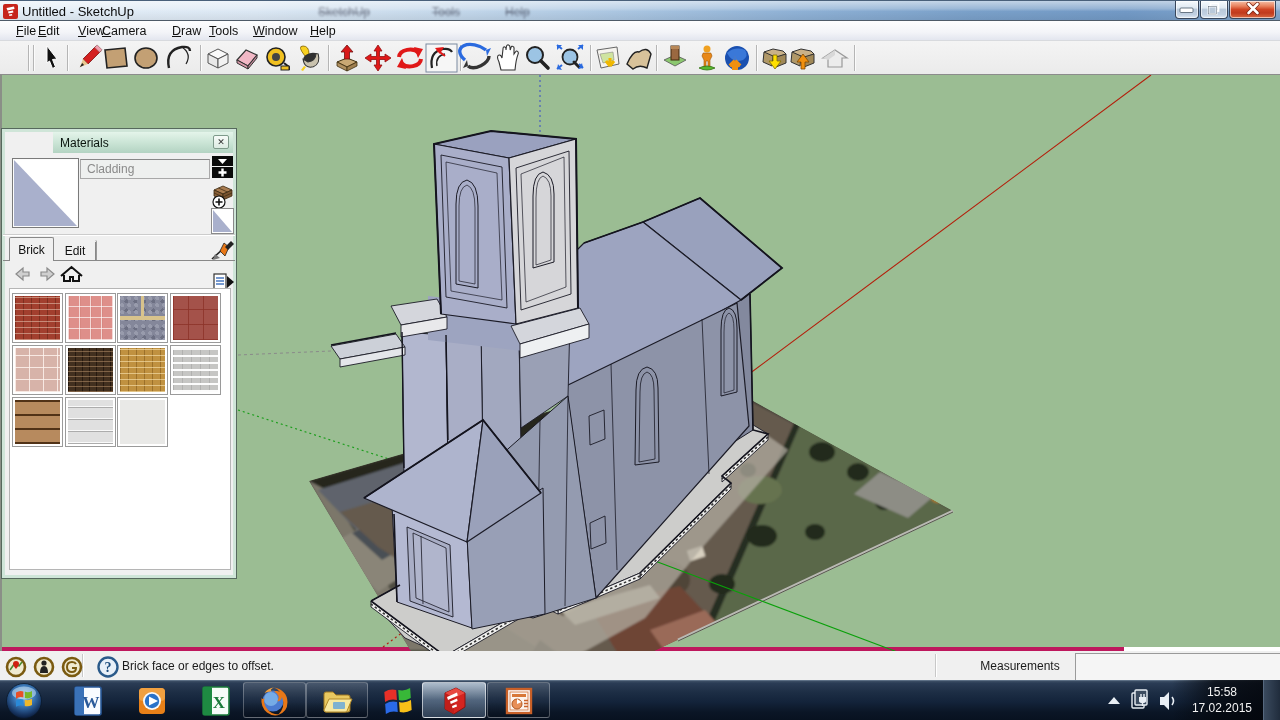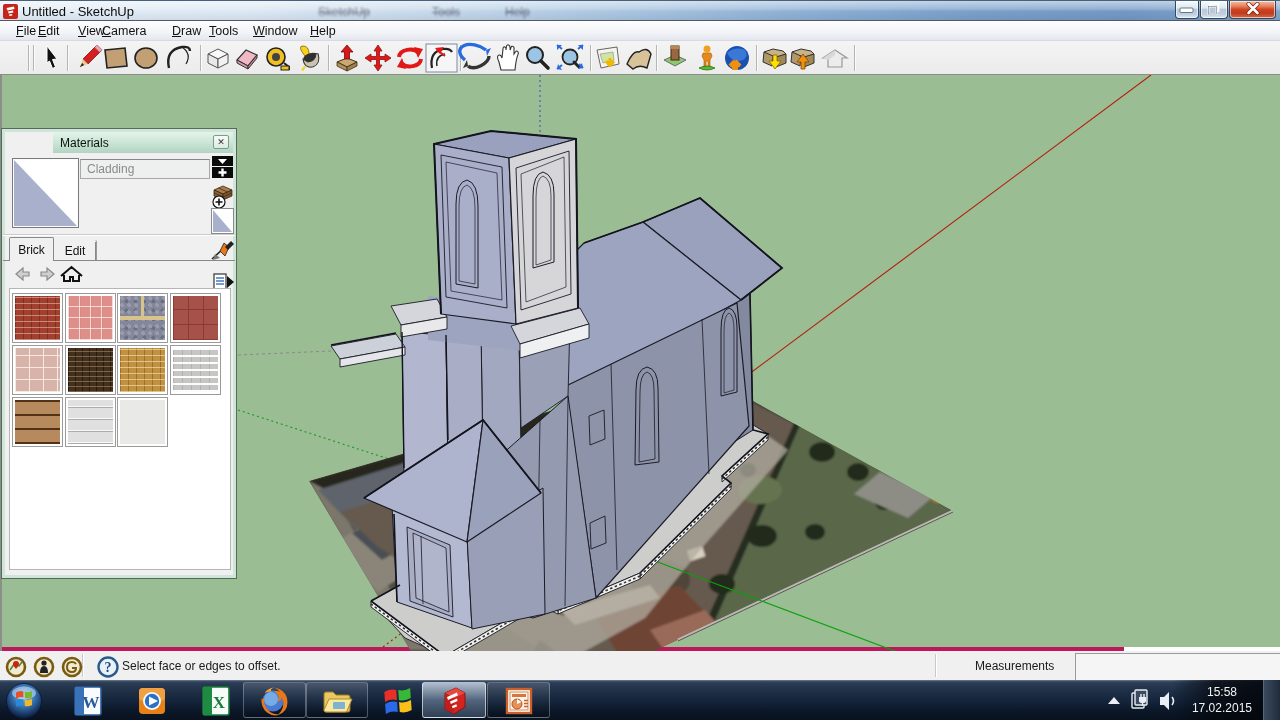--- a/index.html
+++ b/index.html
@@ -55,21 +55,21 @@
 #mnav { position:absolute; left:0px; top:133px; width:234px; height:26px; }
 .combo { position:absolute; left:83px; top:2px; width:123px; height:20px; background:#fff; border:1px solid #707070; font-size:11px; padding:3px 0 0 3px; letter-spacing:-0.2px; color:#000; white-space:nowrap; overflow:hidden;}
 .combobtn { position:absolute; left:189px; top:3px; width:16px; height:18px; background:linear-gradient(180deg,#f5f5f5,#dcdcdc); border:1px solid #9a9a9a; font-size:7px; text-align:center; line-height:16px; color:#222; }
 
 #mlist { position:absolute; left:7px; top:159px; width:222px; height:282px; background:#fff; border:1px solid #b5b5b5; }
 .sw { position:absolute; width:51px; height:50px; background:#fff; border:1px solid #9a9a9a; padding:2px; }
 .sw i { display:block; width:100%; height:100%; }
 
 #statusbar { position:absolute; left:0; top:651px; width:1280px; height:29px; background:#f0f0f0; }
 #stattext { position:absolute; left:122px; top:8px; font-size:12px; color:#1a1a1a; }
-#meas { position:absolute; left:975px; top:8px; width:90px; font-size:12px; color:#1a1a1a; text-align:left; }
+#meas { position:absolute; left:975px; top:8px; width:90px; font-size:12px; color:#1a1a1a; text-align:center; }
 #measbox { position:absolute; left:1075px; top:2px; width:205px; height:27px; background:#f5f5f5; border-left:1px solid #9a9a9a; border-top:1px solid #9a9a9a; }
 #statsep { position:absolute; left:82px; top:3px; width:1px; height:23px; background:#c8c8c8; box-shadow:1px 0 0 #fff; }
 
 #taskbar { position:absolute; left:0; top:680px; width:1280px; height:40px;
   background:linear-gradient(180deg,#46586e 0%,#2a3c55 8%,#1d2e45 30%,#13233a 55%,#0b1626 80%,#081220 100%); }
 #taskbar:before { content:""; position:absolute; left:0; top:0; width:100%; height:1px; background:#5d7086; }
 .tbtn { position:absolute; top:2px; width:60px; height:36px; border:1px solid rgba(255,255,255,.28); border-radius:3px;
   background:linear-gradient(180deg,rgba(255,255,255,.14),rgba(255,255,255,.04) 50%,rgba(0,0,0,.12)); }
 .tbtn.active { background:linear-gradient(180deg,rgba(225,238,250,.72),rgba(175,200,225,.40) 50%,rgba(130,160,195,.32)); border-color:rgba(255,255,255,.6); }
 .tico { position:absolute; top:5px; width:32px; height:32px; }
@@ -473,21 +473,21 @@
 <path d="M6,15 L11,8 L15,11 L18,7" stroke="#4a8a30" stroke-width="1.6" fill="none"></path>
 <path d="M12,6 Q15,6 15,9 Q15,11 12,14 Q9,11 9,9 Q9,6 12,6 Z" fill="#d02010"></path>
 <circle cx="40" cy="12" r="9" fill="#f0ead0" stroke="#7a5a10" stroke-width="2.6"></circle>
 <circle cx="40" cy="8" r="2.6" fill="#222"></circle>
         <path d="M36,18 Q36,11 40,11 Q44,11 44,18 Z" fill="#222"></path>
 <circle cx="68" cy="12" r="9" fill="#f0ead0" stroke="#7a5a10" stroke-width="2.6"></circle>
 <path d="M72,9 Q71,7 68,7 Q63,7 63,12 Q63,17 68,17 Q72,17 72,13 L68,13" fill="none" stroke="#7a5a10" stroke-width="2"></path>
 <circle cx="104" cy="12" r="9.5" fill="#e8f0f8" stroke="#2a5a8a" stroke-width="2.4"></circle>
 <text x="104" y="17" font-size="14" font-weight="bold" text-anchor="middle" fill="#1a4a7a" font-family="Liberation Serif">?</text>
 </svg>
-    <span id="stattext">Select face or edges to offset.</span>
+    <span id="stattext">Brick face or edges to offset.</span>
     <span id="meas">Measurements</span>
     <div id="measbox"></div>
   </div>
 
   <div id="taskbar">
 <svg style="position:absolute;left:5px;top:2px" width="38" height="38" viewBox="0 0 38 38">
 <defs>
           <radialGradient id="orb" cx="50%" cy="35%" r="65%">
             <stop offset="0%" stop-color="#9ac8e8"></stop>
             <stop offset="45%" stop-color="#3a78b8"></stop>

